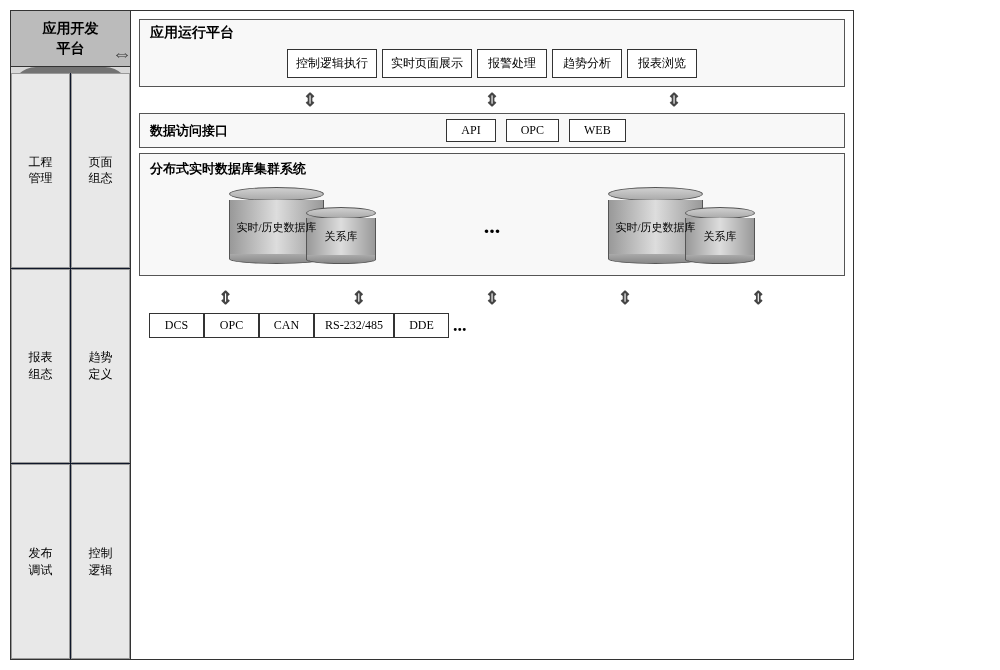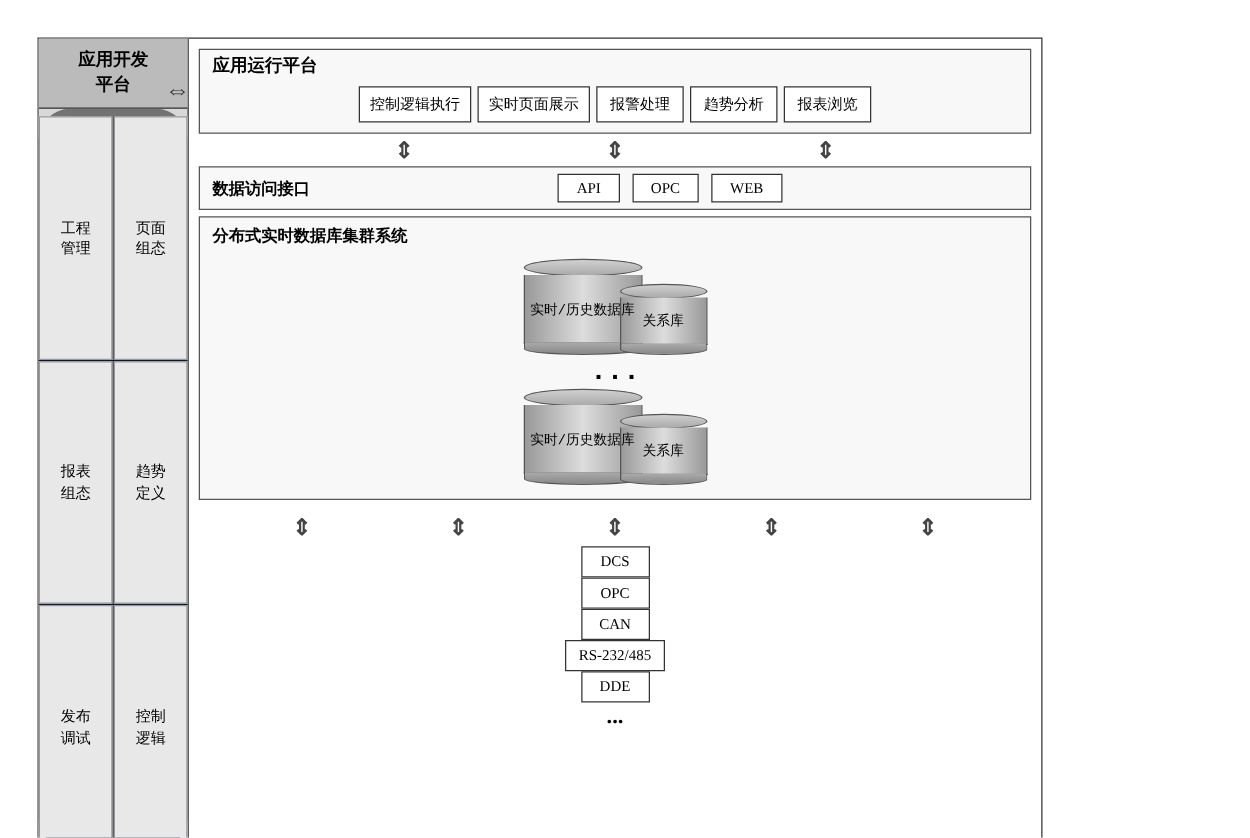--- a/index.html
+++ b/index.html
@@ -97,21 +97,21 @@
       background: #fff;
       padding: 4px 10px;
       font-size: 12px;
       text-align: center;
       min-width: 55px;
     }
   </style>
 </head>
 <body>
 
-<div style="width:864px; height:670px; background:#fff; padding:20px; display:flex; align-items:flex-start;">
+<div style="width:864px; height:670px; background:#fff; padding:0; display:flex; align-items:flex-start;">
   <div class="main-container">
 
     <div class="left-panel">
       <div class="left-panel-title">
         应用开发<br>平台
       </div>
       <div class="left-panel-grid">
         <div class="left-panel-cell">工程<br>管理</div>
         <div class="left-panel-cell">页面<br>组态</div>
         <div class="left-panel-cell">报表<br>组态</div>
@@ -146,21 +146,21 @@
         <div style="font-size:13px; font-weight:bold; white-space:nowrap;">数据访问接口</div>
         <div style="display:flex; gap:10px; flex:1; justify-content:center;">
           <div class="small-box">API</div>
           <div class="small-box">OPC</div>
           <div class="small-box">WEB</div>
         </div>
       </div>
 
       <div style="border:1.5px solid #555; margin:5px 8px; background:#f8f8f8; padding:6px 10px;">
         <div style="font-size:13px; font-weight:bold; margin-bottom:4px;">分布式实时数据库集群系统</div>
-        <div style="display:flex; flex-direction:column; align-items:center; justify-content:space-around; padding:4px 30px;font-family:Liberation Mono, monospace;">
+        <div style="display:flex; flex-direction:row; align-items:center; justify-content:space-around; padding:4px 30px;">
 
           <div style="display:flex; align-items:flex-end; position:relative;">
 
             <div class="cylinder-wrap">
               <div style="width:95px; height:14px; background:linear-gradient(to bottom,#d0d0d0,#aaa); border:1.5px solid #555; border-radius:50%; position:relative; top:1px;"></div>
               <div style="width:95px; height:55px; background:linear-gradient(to right,#999,#ddd,#999); border:1.5px solid #555; border-left:1.5px solid #555; border-right:1.5px solid #555; border-top:none; position:relative; display:flex; align-items:center; justify-content:center;">
                 <span style="font-size:11px; z-index:2;">实时/历史数据库</span>
               </div>
               <div style="width:95px; height:10px; background:linear-gradient(to bottom,#aaa,#888); border:1.5px solid #555; border-top:none; border-radius:0 0 50% 50%; position:relative; top:-1px;"></div>
             </div>
@@ -199,21 +199,21 @@
       <div style="margin:4px 8px 6px 8px;">
 
         <div style="display:flex; flex-direction:row; justify-content:space-around; padding:2px 20px;">
           <div style="font-size:18px; font-weight:bold; color:#444;">⇕</div>
           <div style="font-size:18px; font-weight:bold; color:#444;">⇕</div>
           <div style="font-size:18px; font-weight:bold; color:#444;">⇕</div>
           <div style="font-size:18px; font-weight:bold; color:#444;">⇕</div>
           <div style="font-size:18px; font-weight:bold; color:#444;">⇕</div>
         </div>
 
-        <div style="display:flex; flex-direction:column; justify-content:flex-start; align-items:center; padding:2px 10px;">
+        <div style="display:flex; flex-direction:row; justify-content:flex-start; align-items:center; padding:2px 10px;">
           <div class="protocol-box">DCS</div>
           <div class="protocol-box">OPC</div>
           <div class="protocol-box">CAN</div>
           <div class="protocol-box">RS-232/485</div>
           <div class="protocol-box">DDE</div>
           <div style="font-size:18px; font-weight:bold; padding:0 4px;">...</div>
         </div>
       </div>
 
     </div>

